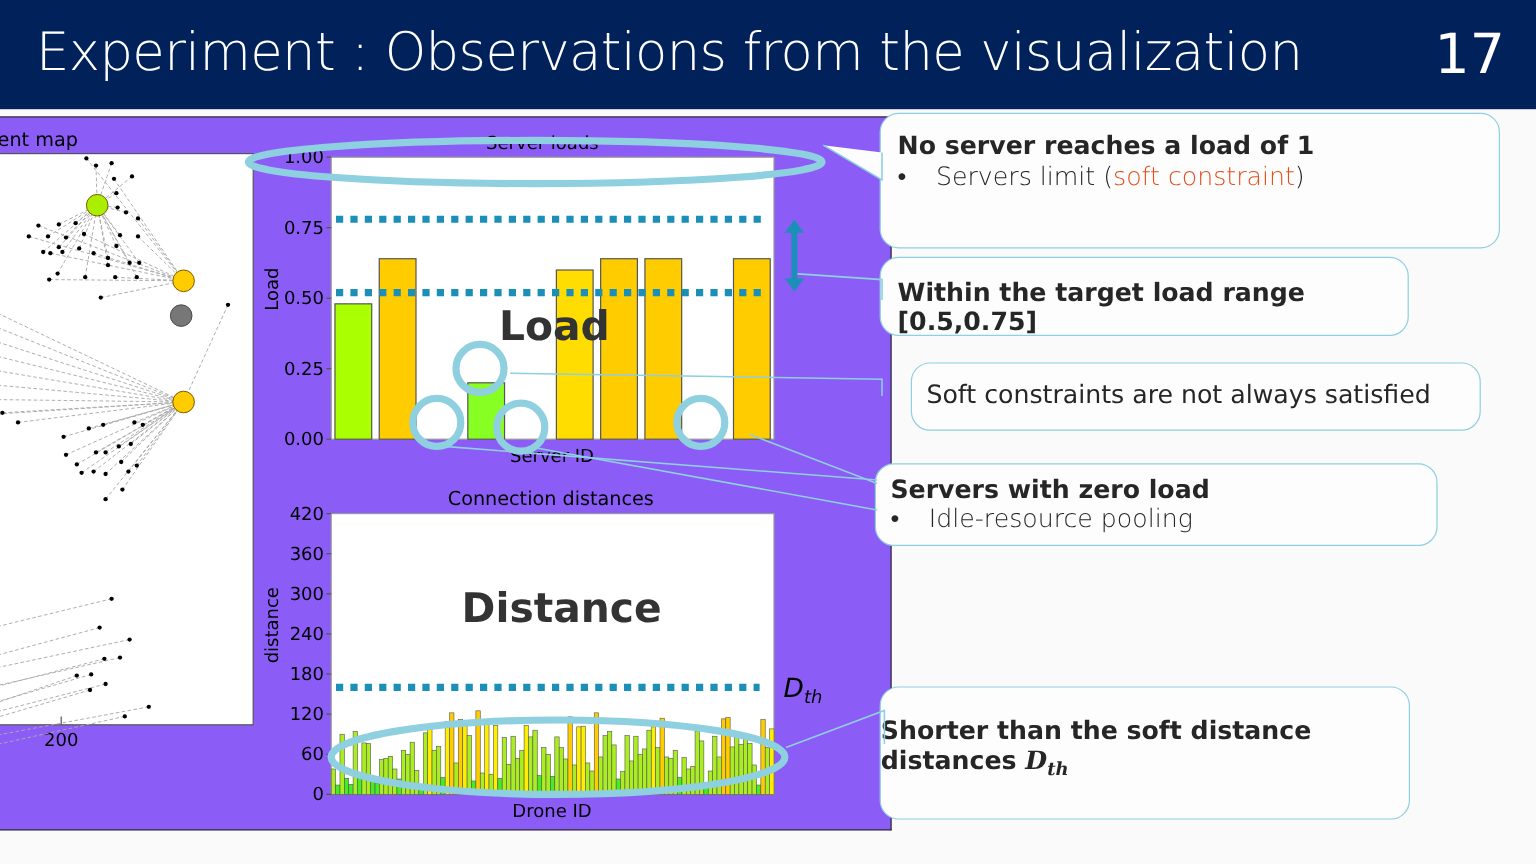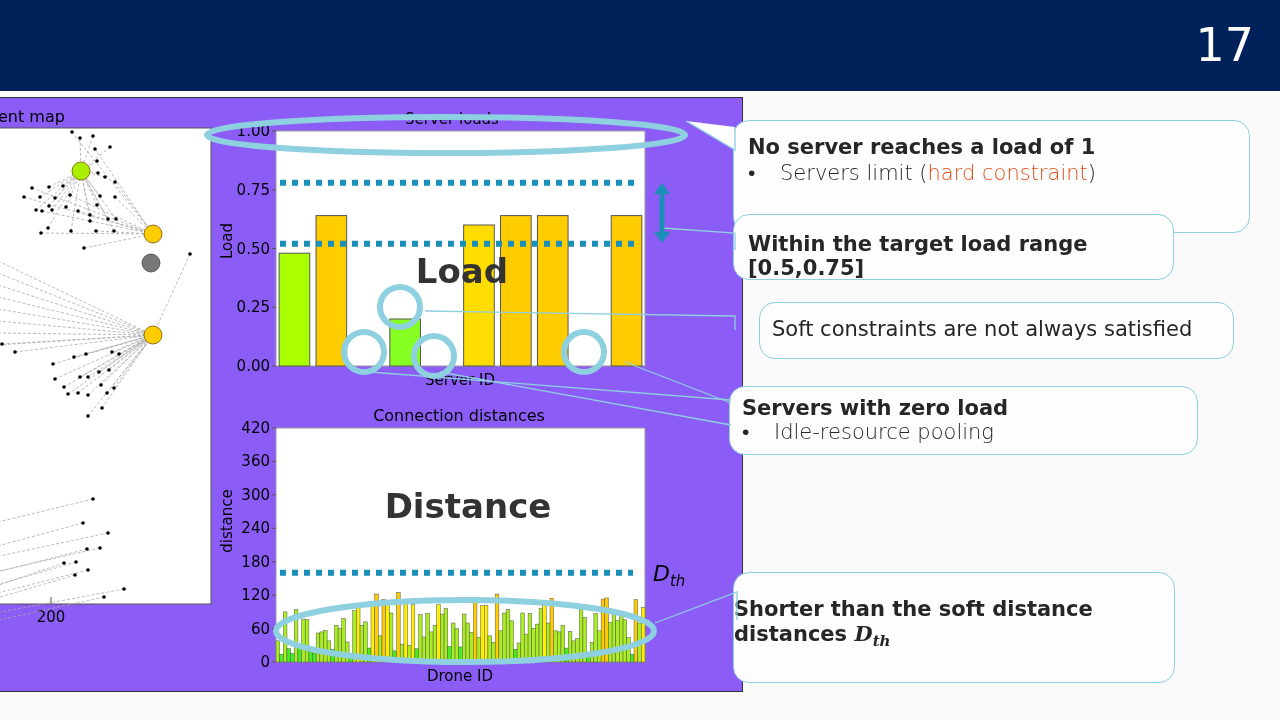--- a/index.html
+++ b/index.html
@@ -15,20 +15,21 @@
   .callout .bullet{display:inline-block;width:32px;}
   .hard{color:#e4501c;}
   .math{font-family:"DejaVu Serif",serif;font-style:italic;}
   .math sub{font-size:15px;}
   .overlay{position:absolute;left:0;top:0;width:1280px;height:720px;pointer-events:none;}
 </style>
 </head>
 <body>
 
 <div class="header">
+  <div class="title">Experiment : Observations from the visualization</div>
   <div class="pnum">17</div>
 </div>
 
 <div class="figure">
   <svg id="fig" width="704" height="593" viewBox="0 97 704 593" style="position:absolute;left:0;top:0;">
 
     <g id="map">
       <text x="-2" y="121" font-size="16" fill="#000">ent map</text>
       <rect x="-2" y="127" width="213" height="476" fill="#fff" stroke="#555" stroke-width="1"></rect>
       <line x1="51" y1="596" x2="51" y2="603" stroke="#555"></line>
@@ -350,23 +351,23 @@
       <g id="distRefs">
           <line x1="280" y1="571.8571428571429" x2="633" y2="571.8571428571429" stroke="#1b8fb8" stroke-width="6" stroke-dasharray="6 6"></line>
         </g>
       <text x="468" y="517" font-size="34" font-weight="bold" fill="#333" text-anchor="middle">Distance</text>
       <text x="460" y="680" font-size="15" text-anchor="middle">Drone ID</text>
       <text x="653" y="580" font-size="22" font-style="italic" font-family="DejaVu Serif, serif"><tspan>D</tspan><tspan font-size="15" dy="5">th</tspan></text>
     </g>
   </svg>
 </div>
 
-<div class="callout" style="left:733px;top:120px;width:517px;height:113px;padding:14px 0 0 14px;">
+<div class="callout" style="left:733px;top:94px;width:517px;height:113px;padding:14px 0 0 14px;">
   <div class="h">No server reaches a load of 1</div>
-  <div class="b" style="margin-top:2px;"><span class="bullet">•</span><span>Servers limit (</span><span class="hard">hard constraint</span><span>)</span></div>
+  <div class="b" style="margin-top:2px;"><span class="bullet">•</span><span>Servers limit (</span><span class="hard">soft constraint</span><span>)</span></div>
 </div>
 
 <div class="callout" style="left:733px;top:214px;width:441px;height:66px;padding:17px 0 0 14px;">
   <div class="h">Within the target load range [0.5,0.75]</div>
 </div>
 
 <div class="callout" style="left:759px;top:302px;width:475px;height:57px;padding:14px 0 0 12px;">
   <div class="b" style="font-weight:normal;">Soft constraints are not always satisfied</div>
 </div>
 

